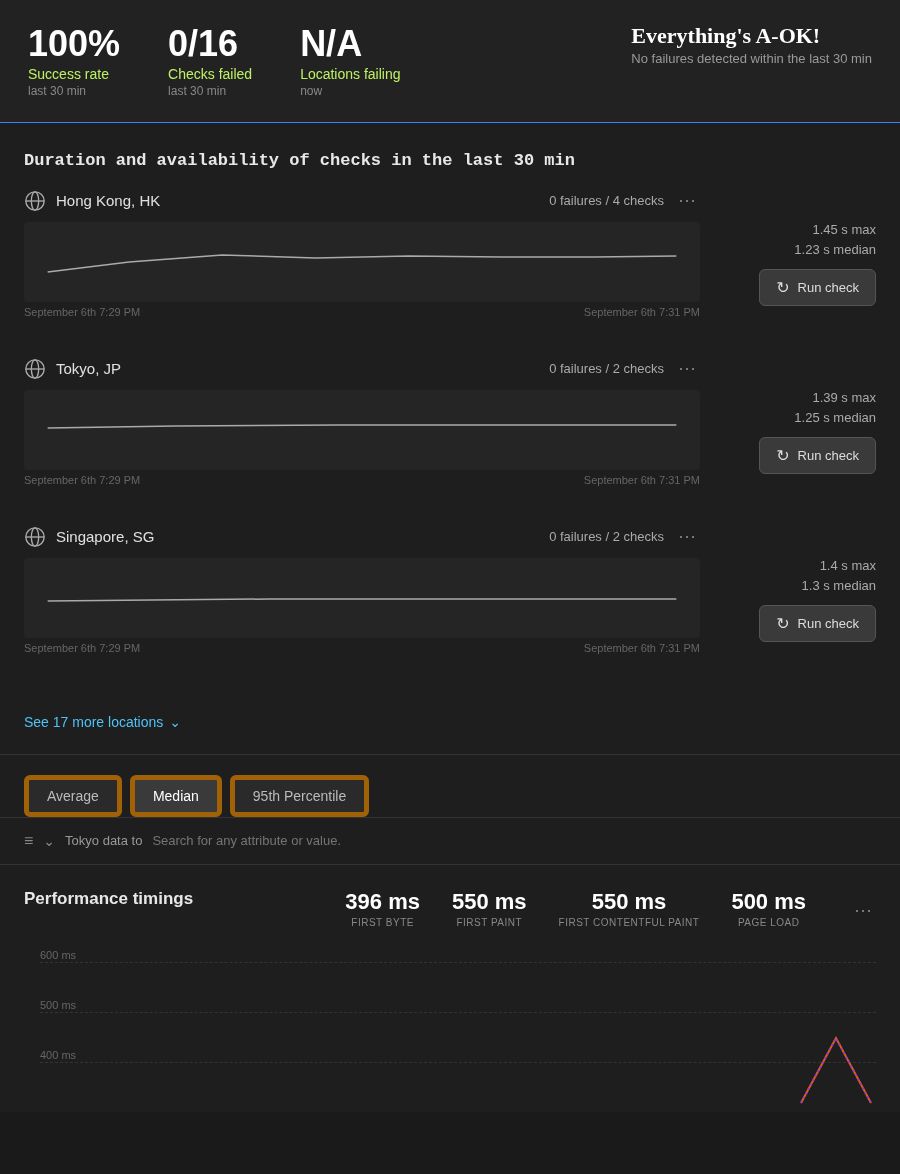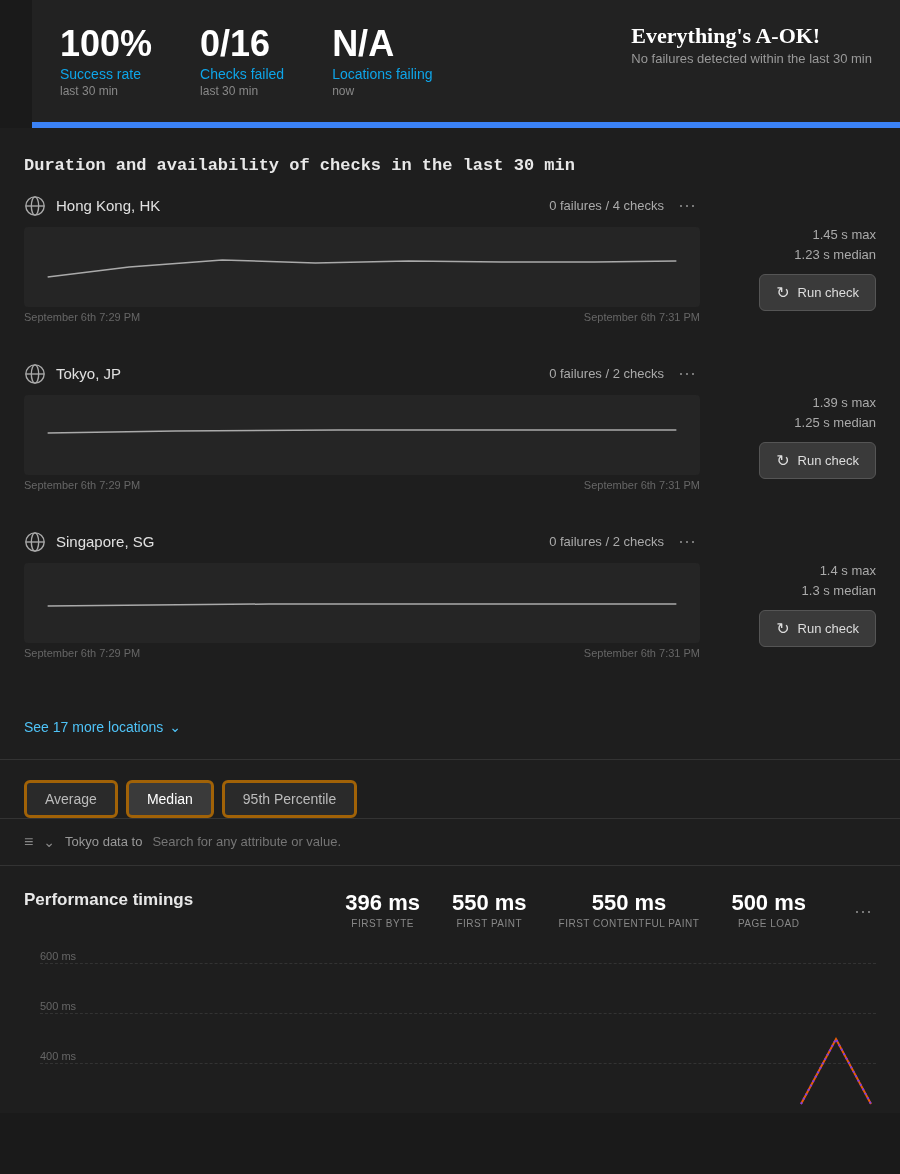--- a/index.html
+++ b/index.html
@@ -11,33 +11,32 @@
       min-height: 1174px;
     }
 
     
     .stats-bar {
       background: #222;
       padding: 24px 28px;
       display: flex;
       align-items: flex-start;
       gap: 48px;
-      border-bottom: 6px solid #3b82f6;
-      margin-left: 32px;
+      border-bottom: 1px solid #3b82f6;
     }
     .stat-item {}
     .stat-value {
       font-size: 36px;
       font-weight: 700;
       color: #fff;
       line-height: 1.1;
     }
     .stat-label {
       font-size: 14px;
-      color: #0ea5e9;
+      color: #bef264;
       margin-top: 2px;
     }
     .stat-sublabel {
       font-size: 12px;
       color: #888;
       margin-top: 2px;
     }
     .stat-ok {
       margin-left: auto;
     }
@@ -192,21 +191,21 @@
       display: flex;
       gap: 8px;
     }
     .tab {
       padding: 8px 18px;
       border-radius: 6px;
       font-size: 14px;
       cursor: pointer;
       background: #2a2a2a;
       color: #bbb;
-      border: 3px solid #a16207;
+      border: 5px solid #a16207;
     }
     .tab.active {
       background: #3a3a3a;
       color: #fff;
       font-weight: 500;
     }
 
     
     .filter-bar {
       background: #1e1e1e;

